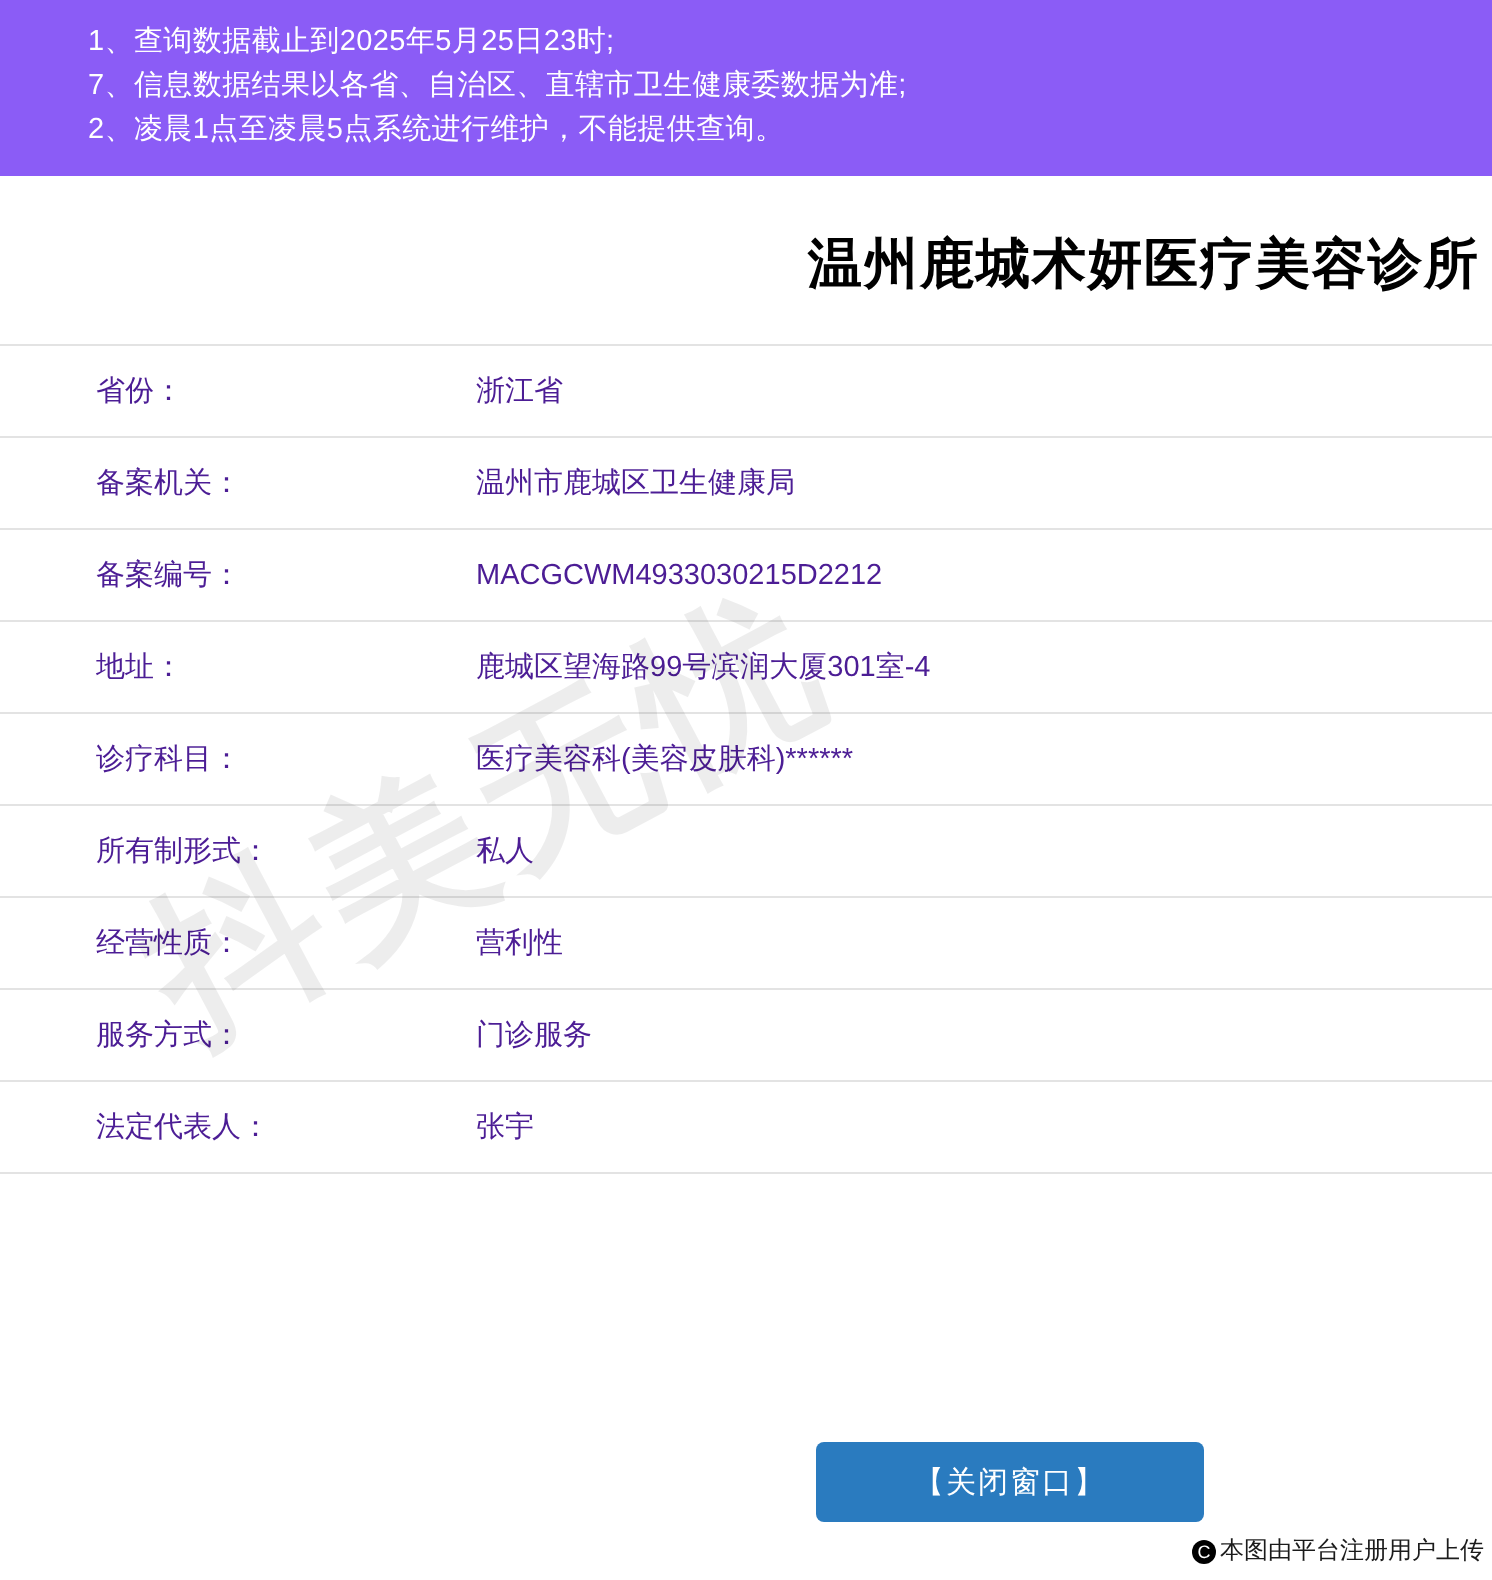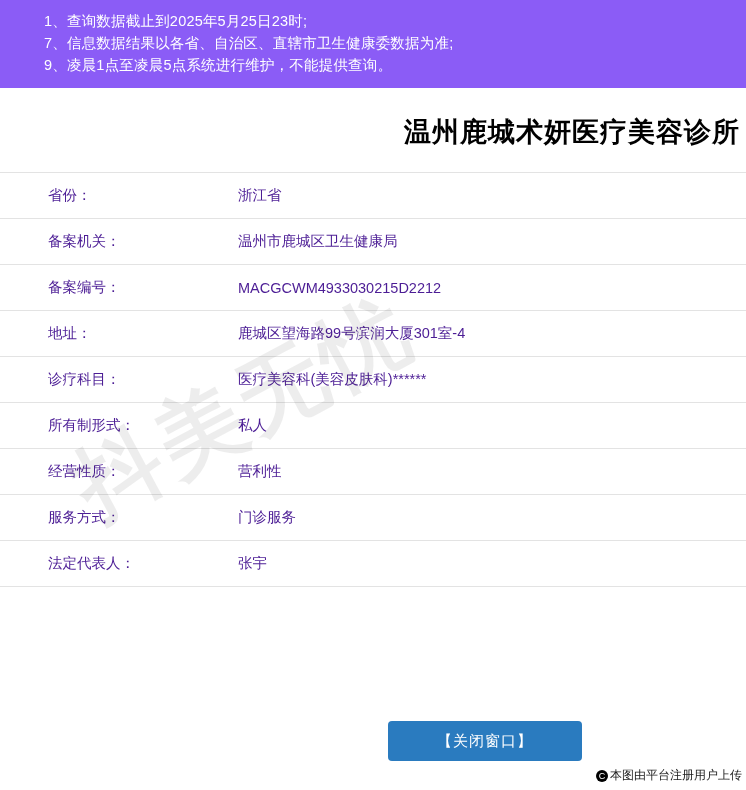--- a/index.html
+++ b/index.html
@@ -96,21 +96,21 @@
   
   .footer {
     position: absolute;
     left: 0;
     bottom: 0;
     width: 746px;
     height: 86px;
   }
   .close-button {
     position: absolute;
-    left: 388px;
+    left: 408px;
     top: 17px;
     width: 194px;
     height: 40px;
     background: #2a7bbf;
     color: #ffffff;
     border: none;
     border-radius: 4px;
     font-size: 15px;
     font-family: "Liberation Sans", "DejaVu Sans", sans-serif;
     cursor: pointer;
@@ -141,21 +141,21 @@
     text-align: center;
     margin-right: 2px;
   }
 </style>
 </head>
 <body>
 
 <div class="notice-banner">
   <div class="notice-line">1、查询数据截止到2025年5月25日23时;</div>
   <div class="notice-line">7、信息数据结果以各省、自治区、直辖市卫生健康委数据为准;</div>
-  <div class="notice-line">9、凌晨1点至凌晨5点系统进行维护，不能提供查询。</div>
+  <div class="notice-line">2、凌晨1点至凌晨5点系统进行维护，不能提供查询。</div>
 </div>
 
 <div class="title-wrap">
   <span class="page-title">温州鹿城术妍医疗美容诊所</span>
 </div>
 
 <table class="info-table">
   <tbody>
     <tr>
       <td class="cell-label">省份：</td>

